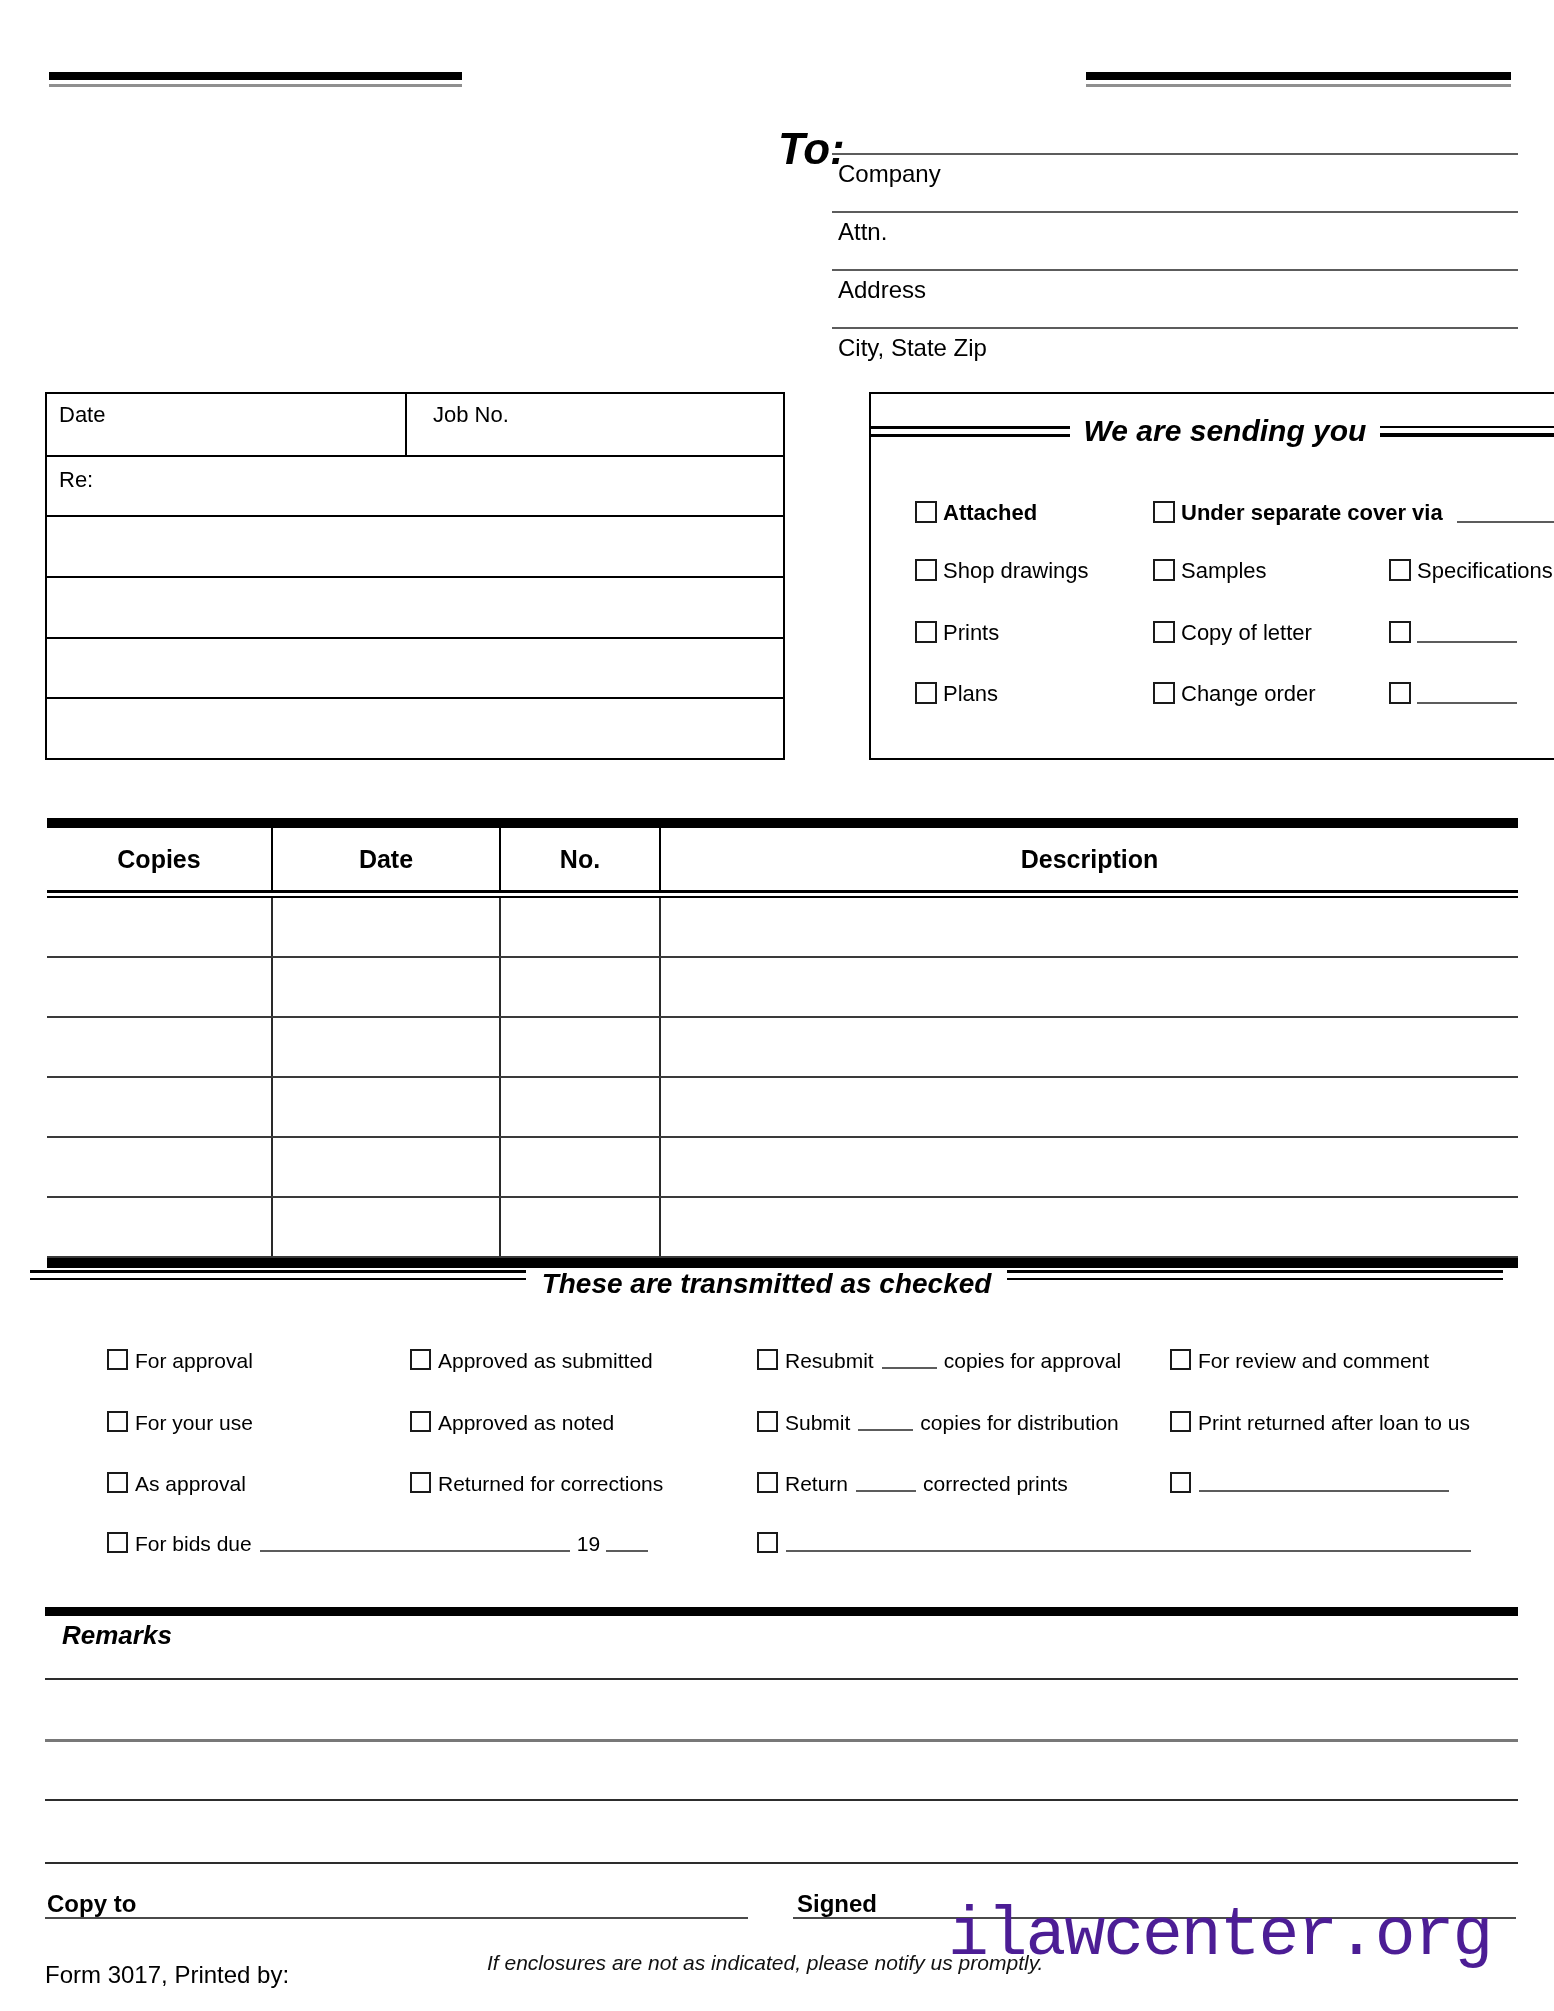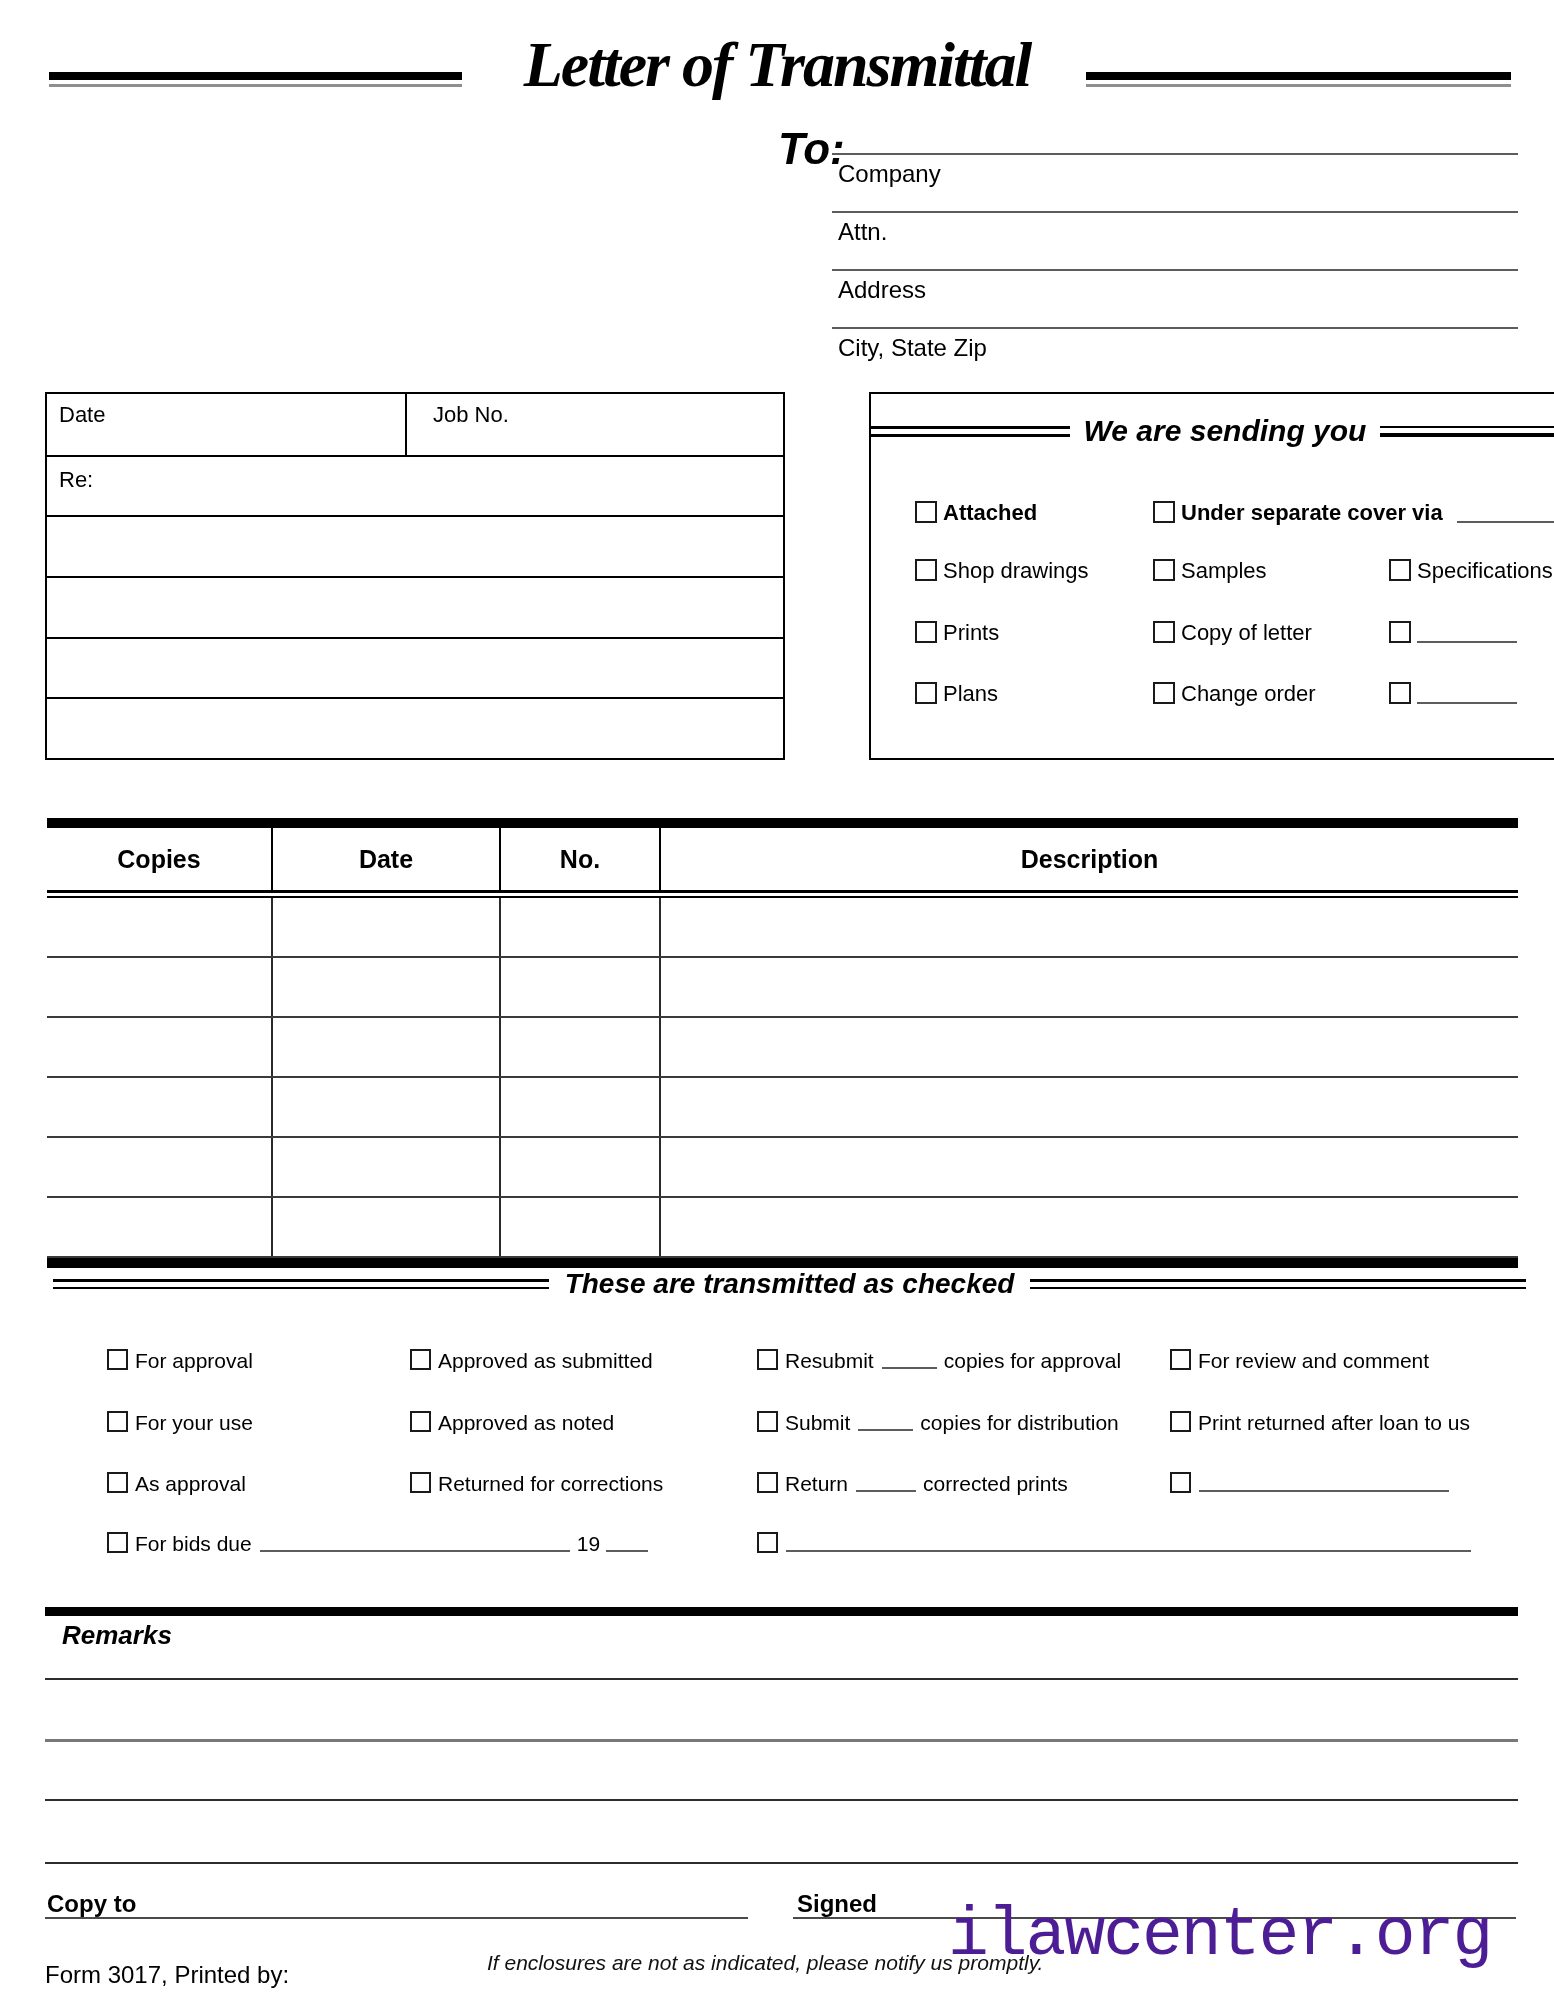--- a/index.html
+++ b/index.html
@@ -51,21 +51,21 @@
   .c3{width:160px;border-right:2px solid #000;}
   .c4{flex:1;}
   .dline1{height:3px;background:#000;}
   .dline2{height:2px;background:#000;margin-top:3px;}
   .trow{display:flex;height:60px;border-bottom:2px solid #3a3a3a;box-sizing:border-box;}
   .trow:last-of-type{border-bottom:none;}
   .trow .tc{box-sizing:border-box;height:100%;}
   .trow .tc.c1,.trow .tc.c2,.trow .tc.c3{border-right:2px solid #2a2a2a;}
   .bbar{height:10px;background:#000;}
   
-  .trans-head{position:absolute;left:53px;top:1270px;width:1473px;display:flex;align-items:center;}
+  .trans-head{position:absolute;left:30px;top:1270px;width:1473px;display:flex;align-items:flex-start;}
   .tdbl{flex:1;}
   .tdbl .a{height:3px;background:#000;}
   .tdbl .b{height:2px;background:#000;margin-top:5px;}
   .trans-title{font-size:28px;font-weight:700;font-style:italic;white-space:nowrap;padding:0 16px;line-height:1;}
   .titem{position:absolute;display:flex;align-items:flex-start;}
   .titem .lbl{font-size:21px;line-height:23px;margin-left:7px;white-space:nowrap;}
   .titem .cb{width:21px;height:21px;}
   
   .remarks-bar{position:absolute;left:45px;top:1607px;width:1473px;height:9px;background:#000;}
   .remarks-label{position:absolute;left:62px;top:1620px;font-size:26px;font-weight:700;font-style:italic;}
@@ -88,21 +88,20 @@
 <div class="page">
 
   <div class="rule" style="left:49px;top:72px;width:413px;">
     <div class="bar"></div>
       <div class="thin"></div>
   </div>
   <div class="rule" style="left:1086px;top:72px;width:425px;">
     <div class="bar"></div>
       <div class="thin"></div>
   </div>
-  <div class="main-title">Letter of Transmittal</div>
 
   <div class="to-label">To:</div>
   <div class="fline" style="left:832px;top:153px;width:686px;"></div>
   <div class="flabel" style="left:838px;top:161px;">Company</div>
   <div class="fline" style="left:832px;top:211px;width:686px;"></div>
   <div class="flabel" style="left:838px;top:219px;">Attn.</div>
   <div class="fline" style="left:832px;top:269px;width:686px;"></div>
   <div class="flabel" style="left:838px;top:277px;">Address</div>
   <div class="fline" style="left:832px;top:327px;width:686px;"></div>
   <div class="flabel" style="left:838px;top:335px;">City, State Zip</div>

